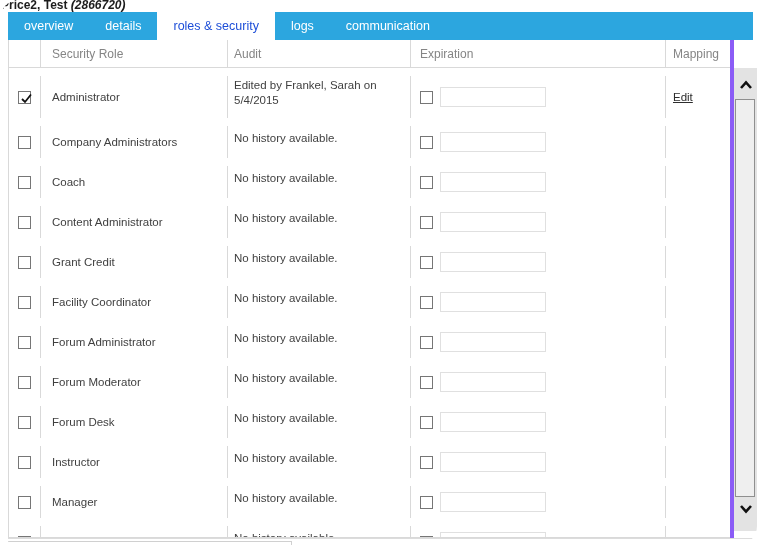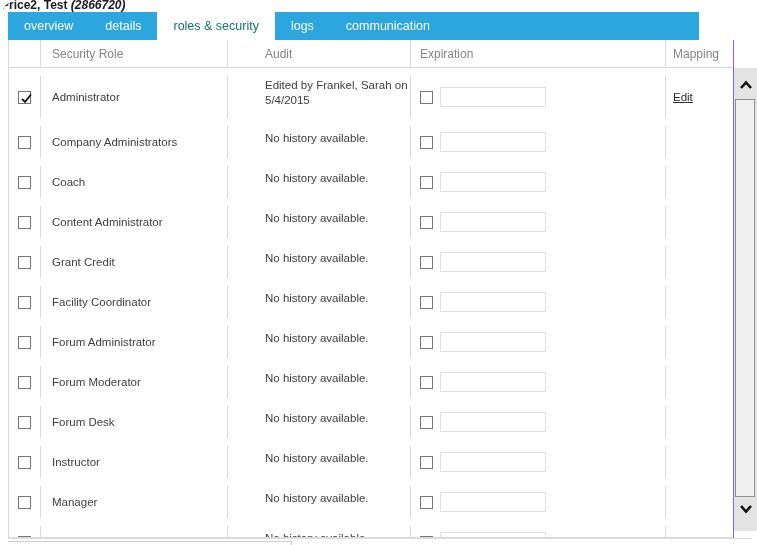--- a/index.html
+++ b/index.html
@@ -5,38 +5,38 @@
   * { margin:0; padding:0; box-sizing:border-box; }
   html,body { width:757px; height:545px; overflow:hidden; background:#fff;
               font-family:"Liberation Sans", sans-serif; }
   #stage { position:absolute; top:0; left:0; width:757px; height:545px; overflow:hidden; background:#fff;border-radius:19px; }
 
   
   .page-title { position:absolute; top:-2px; left:1px; font-size:12px; font-weight:bold; color:#1c1c1c; white-space:nowrap; }
   .page-title .tid { font-style:italic; }
 
   
-  .tabbar { position:absolute; left:8px; top:12px; width:691px; height:28px; background:#2CA6DF; display:flex; align-items:stretch; }
+  .tabbar { position:absolute; left:8px; top:12px; width:745px; height:28px; background:#2CA6DF; display:flex; align-items:stretch; }
   .tab { display:flex; align-items:center; padding:0 16px; font-size:12.5px; color:#ffffff; cursor:pointer; white-space:nowrap; }
-  .tab.active { background:#ffffff; color:#0f766e; }
+  .tab.active { background:#ffffff; color:#1d4ed8; }
 
   
   .roles-table { position:absolute; left:8px; top:40px; width:726px;
-                 border-left:1px solid #D9D9D9; border-right:1px solid #8b5cf6; }
+                 border-left:1px solid #D9D9D9; border-right:4px solid #8b5cf6; }
   .tgrid { display:grid; grid-template-columns:32px 187px 183px 255px 67px; }
   .thead { height:28px; border-bottom:1px solid #D9D9D9; color:#858585; font-size:12px; }
   .thead .cell { display:flex; align-items:center; }
   .tbody { height:470px; overflow:hidden; border-bottom:1px solid #D9D9D9; }
   .row { height:40px; padding-top:8px; }
   .row.first { height:50px; }
   .cell { min-width:0; }
   .c-select { border-right:1px solid #D9D9D9; display:flex; justify-content:center; align-items:center; }
   .thead .c-select { border-right:1px solid #D9D9D9; }
   .c-role { border-right:1px solid #D9D9D9; padding-left:11px; display:flex; align-items:center; }
-  .c-audit { border-right:1px solid #D9D9D9; padding-left:6px;margin-left:31px; }
+  .c-audit { border-right:1px solid #D9D9D9; padding-left:6px; }
   .c-exp { border-right:1px solid #D9D9D9; padding-left:9px; display:flex; align-items:center; }
   .c-map { padding-left:7px; display:flex; align-items:center; }
   .row .c-audit { padding-top:2px; }
 
   .role-label { font-size:11.5px; color:#3F3F3F; white-space:nowrap; }
   .audit-text { display:inline-block; font-size:11.5px; color:#3F3F3F; max-width:158px; line-height:15px; }
 
   .checkbox { width:13px; height:13px; background:#fff; border:1px solid #767676; display:inline-block; position:relative; cursor:pointer; flex:none; }
   .checkbox .check { display:none; position:absolute; left:0; top:-1px; }
   .checkbox.checked .check { display:block; }

